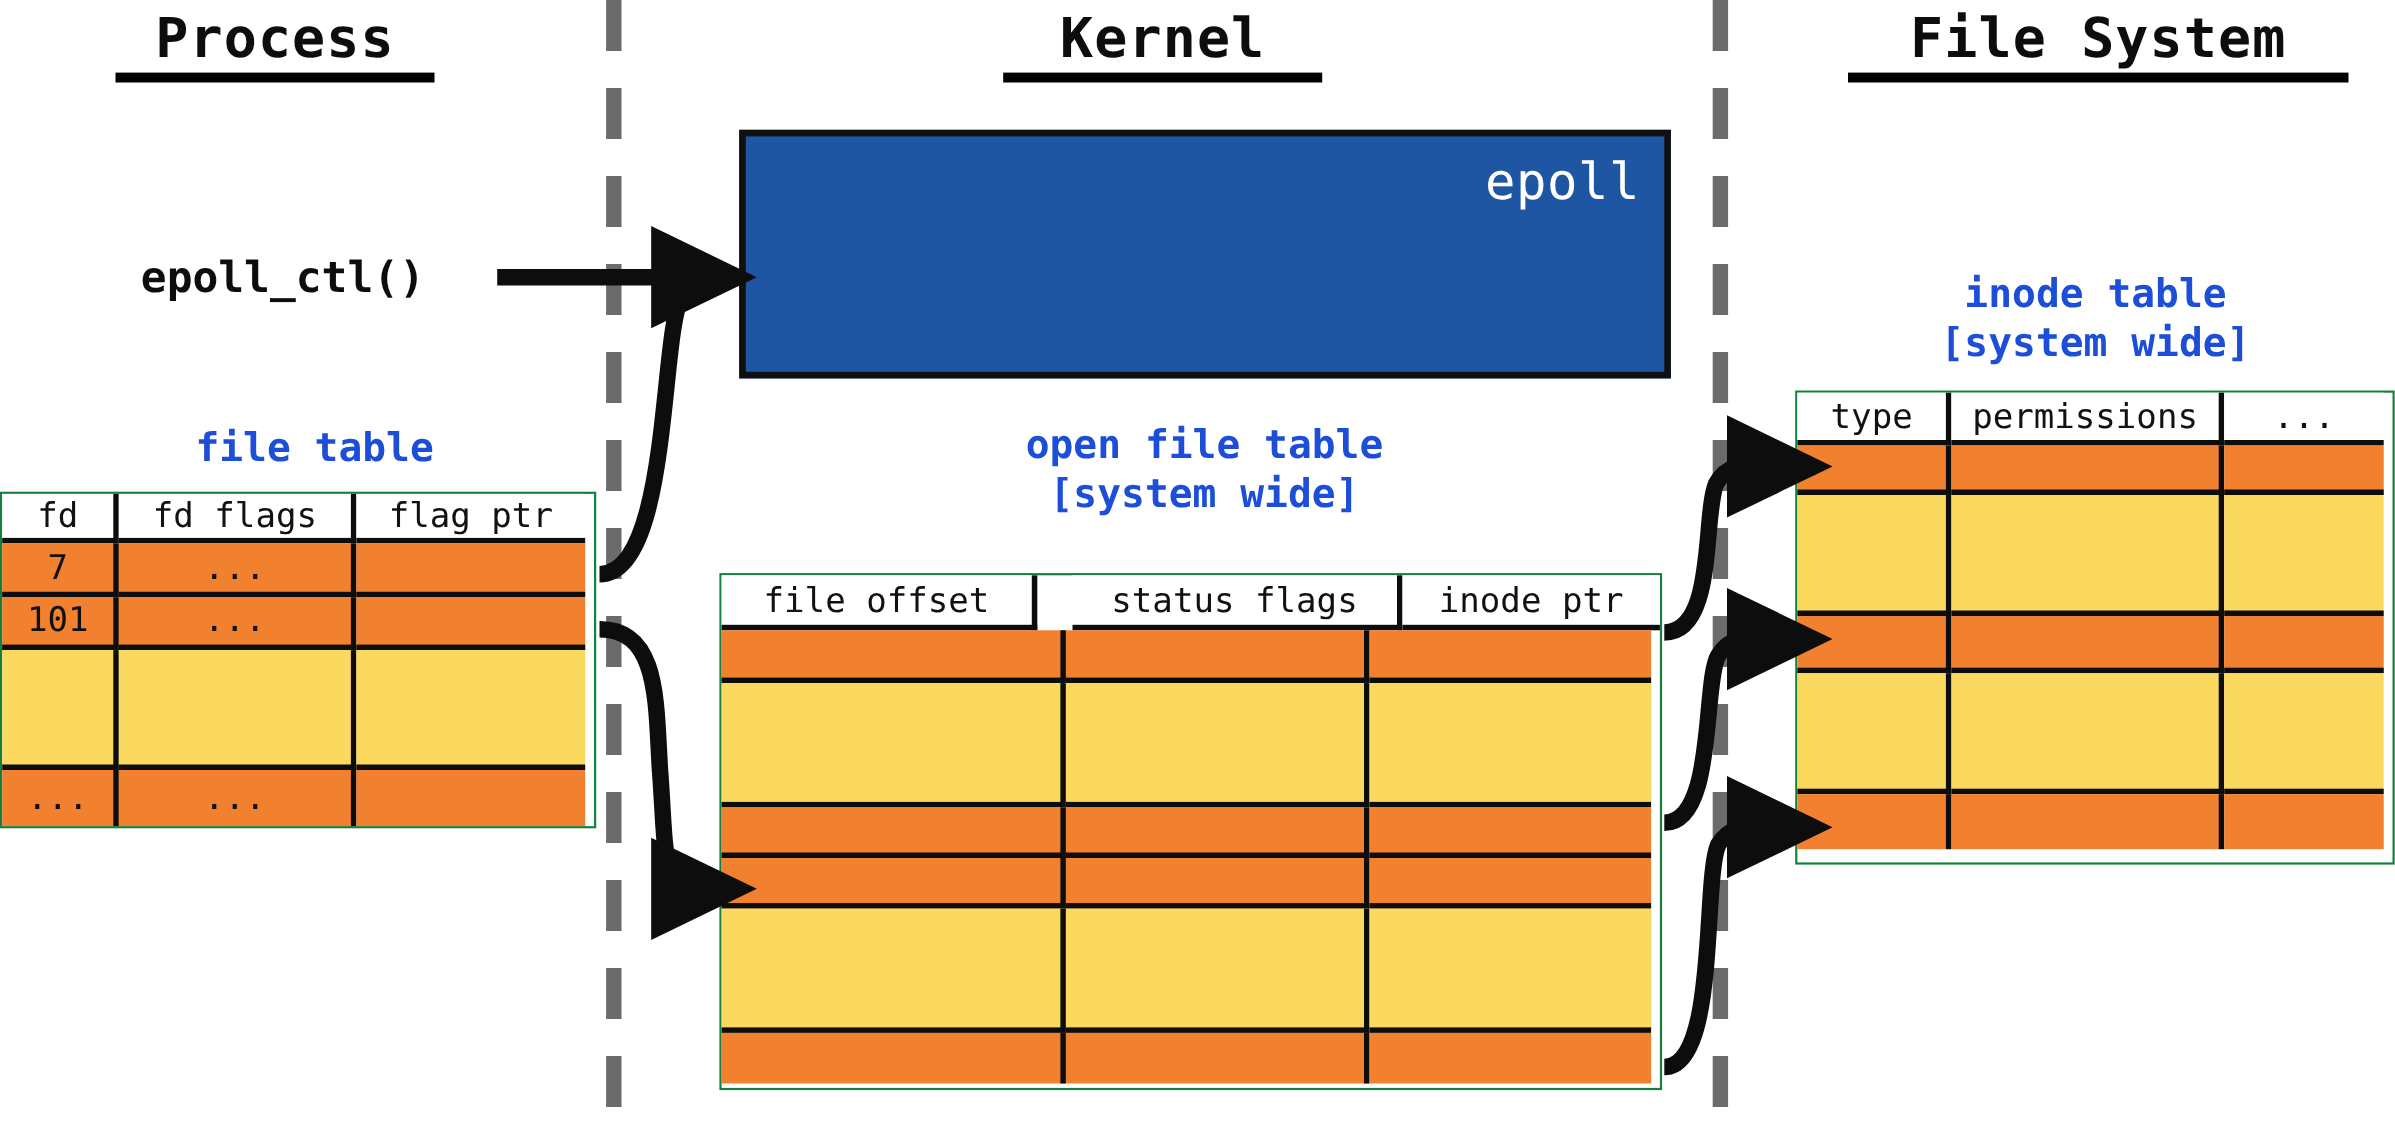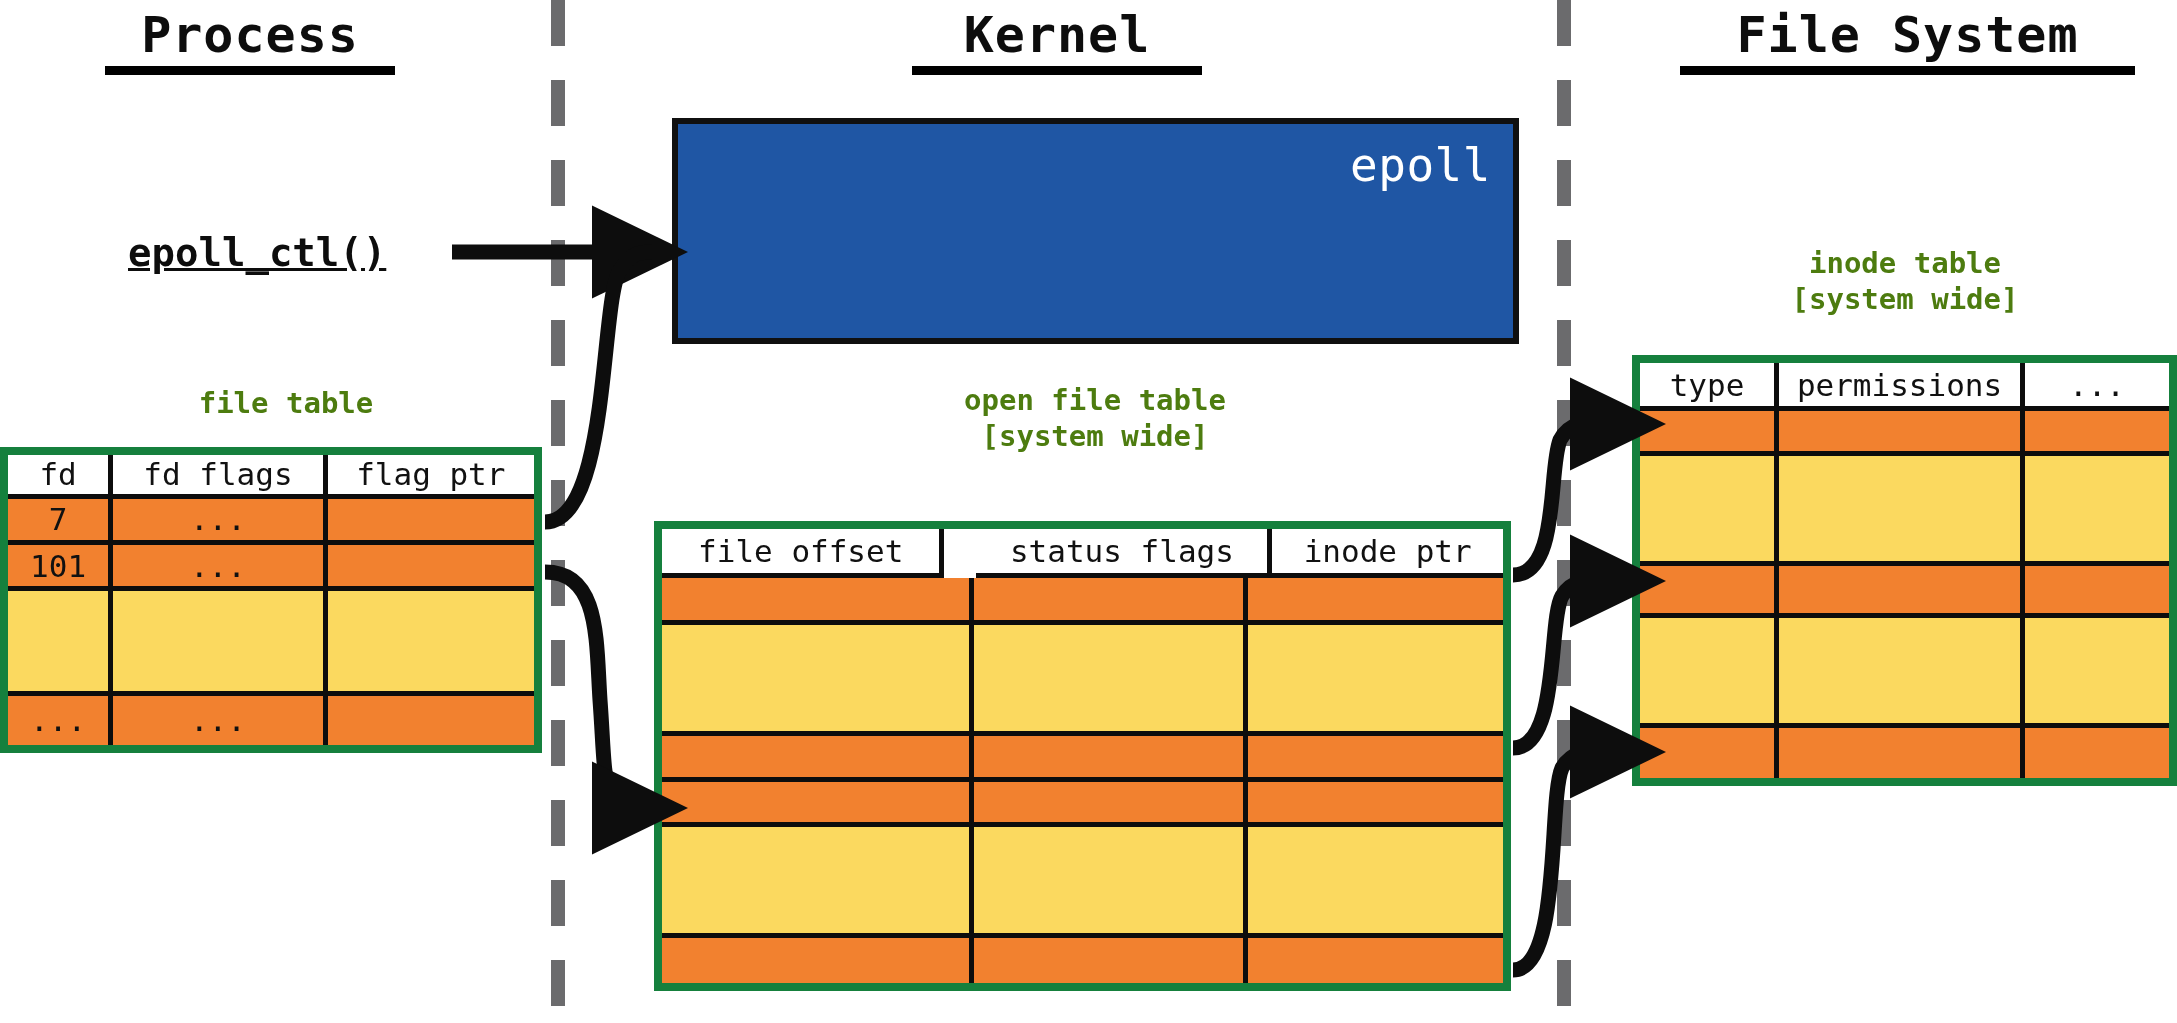--- a/index.html
+++ b/index.html
@@ -21,23 +21,23 @@
     letter-spacing:1px;
     border-bottom:9px solid #000;
     padding-bottom:2px;
     white-space:nowrap;
   }
 
   
   .caption{
     font-family:"DejaVu Sans Mono",monospace;
     font-weight:bold;
-    font-size:29px;
+    font-size:36px;
     line-height:1.25;
-    color:#4d7c0f;
+    color:#1d4ed8;
     text-align:center;
     white-space:pre;
   }
 
   
   .epoll-box{
     background:#1F56A4;
     border:6px solid #101010;
     box-sizing:border-box;
   }
@@ -46,21 +46,21 @@
     right:22px;top:14px;
     color:#ffffff;
     font-family:"DejaVu Sans Mono",monospace;
     font-size:46px;
     letter-spacing:0.5px;
   }
 
   
   .tbl{
     box-sizing:border-box;
-    border:8px solid #15803d;
+    border:2px solid #15803d;
     background:#ffffff;
     display:flex;
     flex-direction:column;
   }
   .trow{display:flex;flex-direction:row;width:100%;box-sizing:border-box;}
   .tcell{
     box-sizing:border-box;
     border-right:5px solid #0d0d0d;
     border-bottom:5px solid #0d0d0d;
     display:flex;align-items:center;justify-content:center;
@@ -106,21 +106,21 @@
   <div class="abs col-title" style="left:105px;top:6px;width:290px;">Process</div>
 
   <div class="abs col-title" style="left:912px;top:6px;width:290px;">Kernel</div>
 
   <div class="abs col-title" style="left:1680px;top:6px;width:455px;">File System</div>
 
   <div class="abs epoll-box" style="left:672px;top:118px;width:847px;height:226px;">
     <span class="epoll-label">epoll</span>
   </div>
 
-  <div class="abs syscall" style="left:128px;top:230px;text-decoration:underline;">epoll_ctl()</div>
+  <div class="abs syscall" style="left:128px;top:230px;">epoll_ctl()</div>
 
   <div class="abs caption" style="left:36px;top:385px;width:500px;">file table</div>
 
   <div class="abs caption" style="left:830px;top:382px;width:530px;">open file table
 [system wide]</div>
 
   <div class="abs caption" style="left:1655px;top:245px;width:500px;">inode table
 [system wide]</div>
 
   <div class="abs tbl" style="left:0px;top:447px;width:542px;height:306px;">

